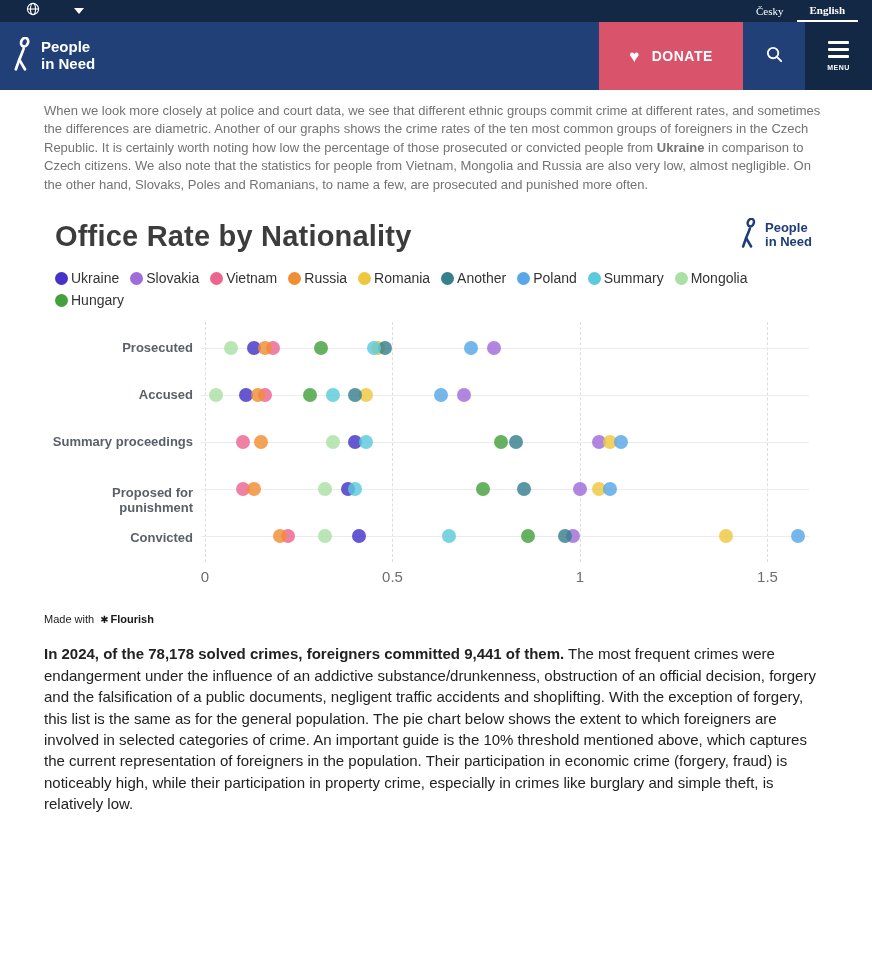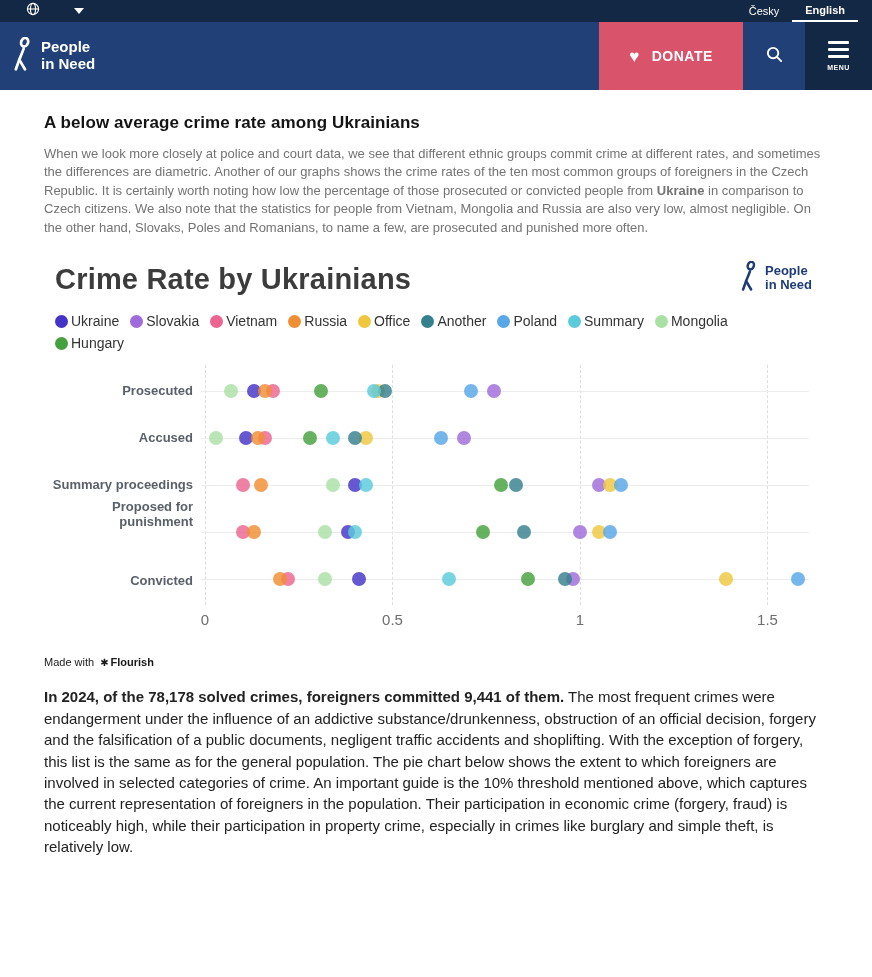--- a/index.html
+++ b/index.html
@@ -8,21 +8,21 @@
     width:872px; height:977px; margin:0 auto; overflow:hidden;
     font-family:"Liberation Sans", sans-serif; color:#1f1f1f; position:relative;
   }
   
   .topbar {
     height:22px; background:#132845; display:flex; align-items:center;
     justify-content:space-between; padding:0 14px 0 26px;
   }
   .topbar-left { display:flex; align-items:center; gap:34px; }
   .caret { width:0; height:0; border-left:5px solid transparent; border-right:5px solid transparent; border-top:6px solid #fff; }
-  .topbar-right { display:flex; align-items:stretch; height:22px; }
+  .topbar-right { display:flex; align-items:stretch; height:22px;font-family:Liberation Serif, serif; }
   .lang { color:#fff; font-size:11px; padding:0 13px; display:flex; align-items:center; cursor:pointer; text-decoration:none; }
   .lang.active { border-bottom:2px solid #fff; font-weight:bold; }
   
   .mainnav { height:68px; background:#204077; display:flex; align-items:stretch; justify-content:space-between; }
   .brand { display:flex; align-items:center; gap:7px; padding-left:10px; }
   .brand-text { color:#fff; font-weight:bold; font-size:15px; line-height:1.12; }
   .nav-right { display:flex; align-items:stretch; }
   .donate-btn {
     background:#d9536a; border:none; color:#fff; width:144px; display:flex;
     align-items:center; justify-content:center; gap:12px; font-weight:bold;
@@ -120,25 +120,24 @@
             <span class="menu-bar"></span>
             <span class="menu-bar"></span>
         </span>
         <span class="menu-label">MENU</span>
       </button>
     </div>
   </div>
 </header>
 
 <main class="content">
-  <h1>A below average crime rate among Ukrainians</h1>
   <p class="para"><span>When we look more closely at police and court data, we see that different ethnic groups commit crime at different rates, and sometimes the differences are diametric. Another of our graphs shows the crime rates of the ten most common groups of foreigners in the Czech Republic. It is certainly worth noting how low the percentage of those prosecuted or convicted people from </span><b>Ukraine</b><span> in comparison to Czech citizens. We also note that the statistics for people from Vietnam, Mongolia and Russia are also very low, almost negligible. On the other hand, Slovaks, Poles and Romanians, to name a few, are prosecuted and punished more often.</span></p>
 
   <section class="chart">
-    <div class="chart-title">Crime Rate by Ukrainians</div>
+    <div class="chart-title">Office Rate by Nationality</div>
     <div class="chart-logo">
       <span>
         <svg width="21" height="30" viewBox="0 0 20 30" fill="none" stroke="#1e3c78" stroke-width="2.5" stroke-linecap="round">
           <ellipse cx="12.3" cy="4.6" rx="3" ry="3.9" transform="rotate(20 12.3 4.6)"></ellipse>
           <path d="M11.4 10.5 C10 14.5 8.6 17.5 7.6 20 L4.6 28.5"></path>
           <path d="M7.6 20 L12.6 28.5"></path>
         </svg>
       </span>
       <div class="brand-text">
         <div>People</div>
@@ -158,21 +157,21 @@
         <span class="legend-item">
           <i class="legend-dot" style="background: rgb(236, 101, 144);"></i>
           <span>Vietnam</span>
         </span>
         <span class="legend-item">
           <i class="legend-dot" style="background: rgb(240, 142, 51);"></i>
           <span>Russia</span>
         </span>
         <span class="legend-item">
           <i class="legend-dot" style="background: rgb(238, 199, 63);"></i>
-          <span>Office</span>
+          <span>Romania</span>
         </span>
         <span class="legend-item">
           <i class="legend-dot" style="background: rgb(54, 128, 142);"></i>
           <span>Another</span>
         </span>
         <span class="legend-item">
           <i class="legend-dot" style="background: rgb(88, 167, 230);"></i>
           <span>Poland</span>
         </span>
         <span class="legend-item">
@@ -199,21 +198,21 @@
           <div class="tick-label" style="left: 375px;">1</div>
           <div class="gridline" style="left: 562px;"></div>
           <div class="tick-label" style="left: 562.5px;">1.5</div>
           <div class="row-line" style="top: 26px;"></div>
           <div class="row-label" style="top: 26px;">Prosecuted</div>
           <div class="row-line" style="top: 73px;"></div>
           <div class="row-label" style="top: 73px;">Accused</div>
           <div class="row-line" style="top: 120px;"></div>
           <div class="row-label" style="top: 120px;">Summary proceedings</div>
           <div class="row-line" style="top: 167px;"></div>
-          <div class="row-label" style="top: 150px;">Proposed for punishment</div>
+          <div class="row-label" style="top: 179px;">Proposed for punishment</div>
           <div class="row-line" style="top: 214px;"></div>
           <div class="row-label" style="top: 216px;">Convicted</div>
           <div class="dot" title="Ukraine: 0.13" style="left: 41.75px; top: 19px; background: rgb(68, 51, 198);"></div>
           <div class="dot" title="Ukraine: 0.11" style="left: 34.25px; top: 66px; background: rgb(68, 51, 198);"></div>
           <div class="dot" title="Ukraine: 0.4" style="left: 143px; top: 113px; background: rgb(68, 51, 198);"></div>
           <div class="dot" title="Ukraine: 0.38" style="left: 135.5px; top: 160px; background: rgb(68, 51, 198);"></div>
           <div class="dot" title="Ukraine: 0.41" style="left: 146.75px; top: 207px; background: rgb(68, 51, 198);"></div>
           <div class="dot" title="Slovakia: 0.77" style="left: 281.75px; top: 19px; background: rgb(160, 107, 219);"></div>
           <div class="dot" title="Slovakia: 0.69" style="left: 251.75px; top: 66px; background: rgb(160, 107, 219);"></div>
           <div class="dot" title="Slovakia: 1.05" style="left: 386.75px; top: 113px; background: rgb(160, 107, 219);"></div>

